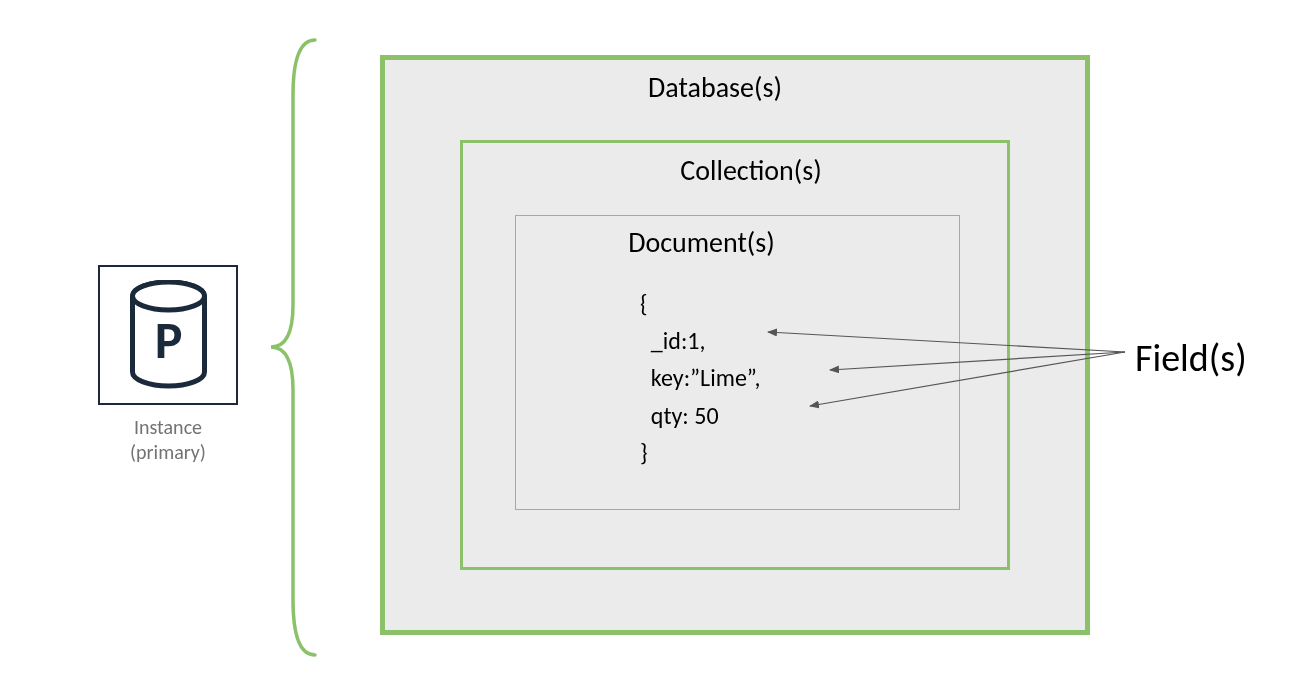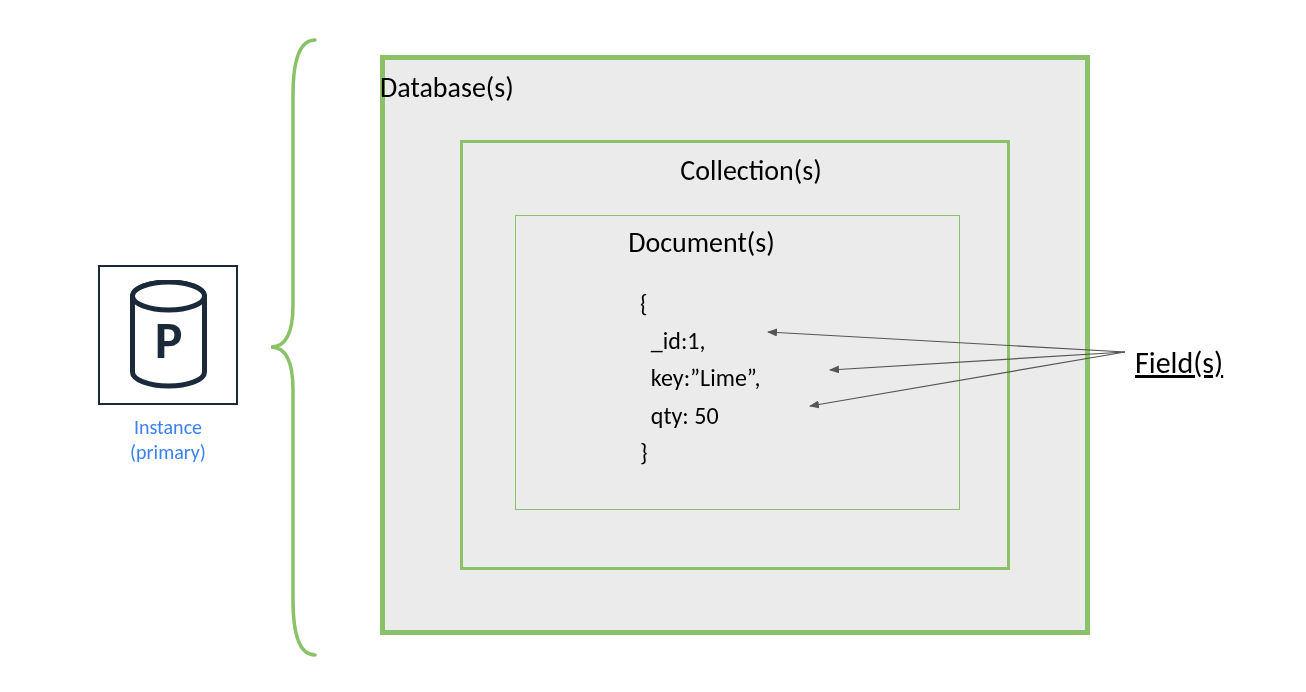--- a/index.html
+++ b/index.html
@@ -31,21 +31,21 @@
     justify-content: center;
   }
   .instance-label {
     position: absolute;
     left: 98px;
     top: 415px;
     width: 140px;
     text-align: center;
     font-size: 20px;
     line-height: 1.25;
-    color: #3b82f6;
+    color: #737373;
   }
   
   .brace {
     position: absolute;
     left: 265px;
     top: 35px;
     width: 60px;
     height: 625px;
   }
   
@@ -68,38 +68,37 @@
     height: 430px;
     border: 3px solid #8bc269;
   }
   .doc-box {
     left: 515px;
     top: 215px;
     width: 445px;
     height: 295px;
     border: 1.5px solid #8bc269;
   }
-  .db-title { position:absolute; left:380px; top:70px; width:670px; font-size:28px; }
+  .db-title { position:absolute; left:380px; top:70px; width:670px; text-align:center; font-size:28px; }
   .coll-title { position:absolute; left:460px; top:153px; width:582px; text-align:center; font-size:28px; }
   .doc-title  { position:absolute; left:515px; top:225px; width:373px; text-align:center; font-size:28px; }
 
   .json-block {
     position: absolute;
     left: 640px;
     top: 285px;
     font-size: 24px;
     line-height: 1.55;
     white-space: pre;
   }
   .fields-label {
     position: absolute;
     left: 1135px;
-    top: 344px;
-    font-size: 30px;
-    text-decoration: underline;
+    top: 335px;
+    font-size: 38px;
   }
   .arrows {
     position: absolute;
     left: 0; top: 0;
     width: 1306px;
     height: 692px;
     pointer-events: none;
   }
 </style>
 </head>

